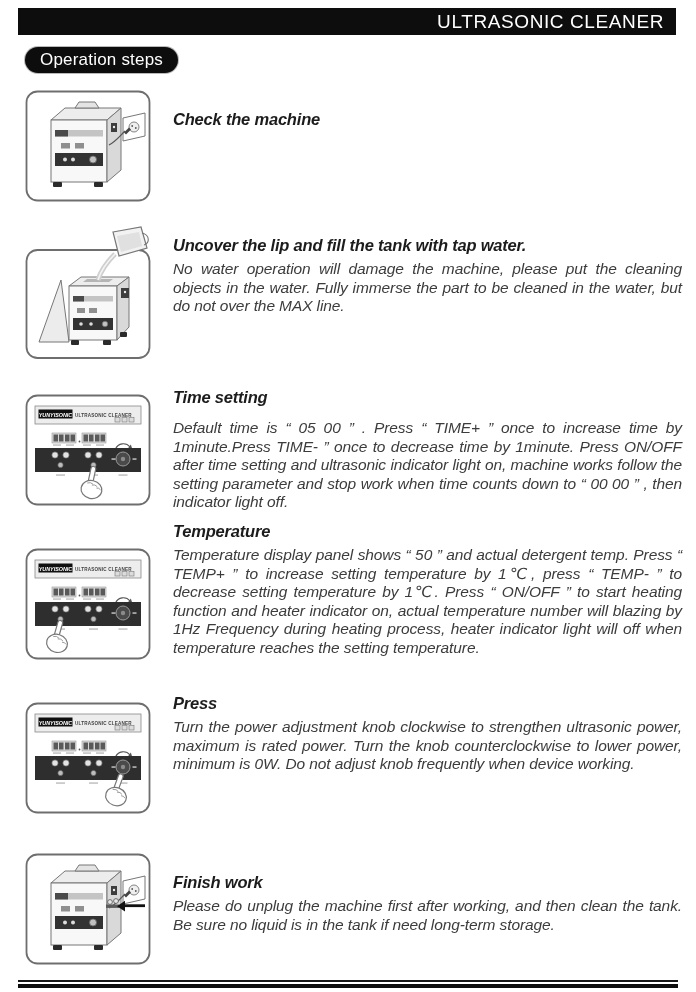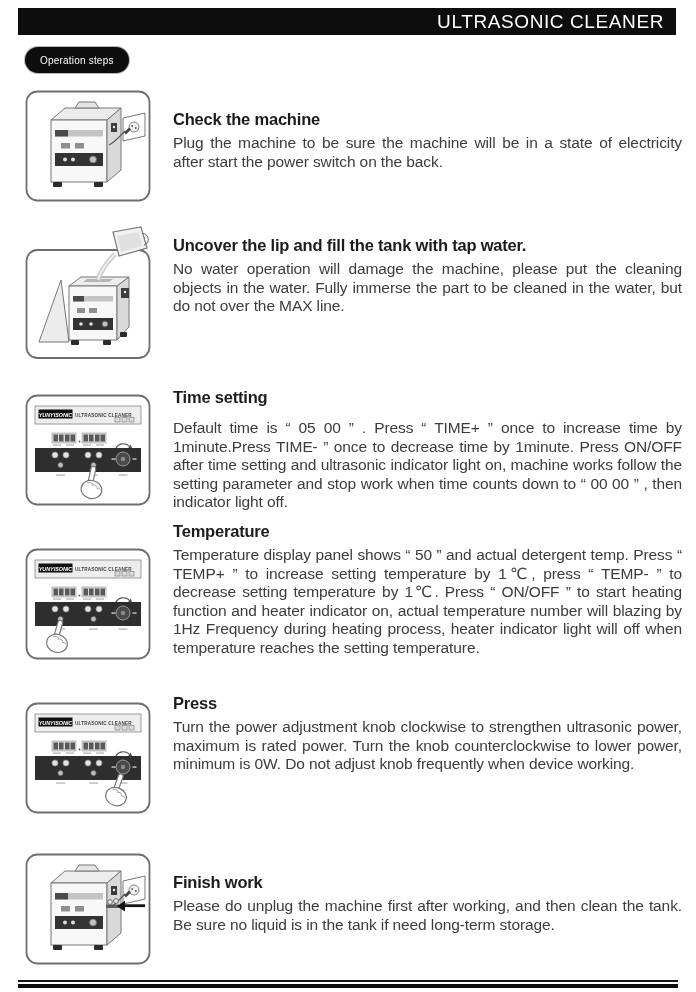--- a/index.html
+++ b/index.html
@@ -5,24 +5,24 @@
   html,body{margin:0;padding:0;background:#fff;}
   body{width:696px;height:992px;overflow:hidden;font-family:"Liberation Sans","DejaVu Sans",sans-serif;}
   .page{position:relative;width:696px;height:776px;background:#fff;}
 
   .topbar{position:absolute;left:18px;top:8px;width:658px;height:27px;background:#0d0d0d;
     display:flex;align-items:center;justify-content:flex-end;padding:0;box-sizing:border-box;}
   .topbar span{color:#fff;font-size:19px;letter-spacing:.6px;padding-right:12px;}
 
   .pill{position:absolute;left:25px;top:47px;height:26px;background:#0d0d0d;border-radius:14px;
     display:inline-flex;align-items:center;padding:0 15px;box-shadow:0 0 0 1px #b9b9b9;}
-  .pill span{color:#fff;font-size:10px;letter-spacing:.2px;}
+  .pill span{color:#fff;font-size:17px;letter-spacing:.2px;}
 
   .illus{position:absolute;left:25px;width:136px;}
-  .textblock{position:absolute;left:173px;width:509px;color:#3c3c3c;}
+  .textblock{position:absolute;left:173px;width:509px;color:#3c3c3c;font-style:italic;}
   .textblock h3{margin:0 0 5px 0;font-size:16.5px;line-height:20px;color:#1c1c1c;letter-spacing:-.2px;}
   .textblock h3.mb10{margin-bottom:12px;}
   .textblock p{margin:0;font-size:15.5px;line-height:18.6px;text-align:justify;letter-spacing:-.1px;}
 
   .bottombar{position:absolute;left:18px;top:980px;width:660px;height:8px;
     background:linear-gradient(#161616 0 2.5px,#ffffff 2.5px 4px,#0d0d0d 4px 8px);}
 
   svg{display:block;}
 </style>
 </head>
@@ -118,21 +118,20 @@
   </div>
 
   <div class="illus" style="top:90px">
     <svg width="126" height="112" viewBox="0 0 126 112">
       <rect x="1.5" y="1.5" width="123" height="109" rx="11" fill="#fff" stroke="#6e6e6e" stroke-width="1.8"></rect>
       <use href="#machine-base"></use>
     </svg>
   </div>
   <div class="textblock" style="top:109px">
     <h3>Check the machine</h3>
-    <p>Plug the machine to be sure the machine will be in a state of electricity after start the power switch on the back.</p>
   </div>
 
   <div class="illus" style="top:226px">
     <svg width="136" height="134" viewBox="0 0 136 134">
       <rect x="1.5" y="24" width="123" height="108" rx="11" fill="#fff" stroke="#6e6e6e" stroke-width="1.8"></rect>
       <polygon points="14,116 36,54 44,116" fill="#ececec" stroke="#777" stroke-width="1"></polygon>
       <polygon points="44,60 92,60 104,51 56,51" fill="#ededed" stroke="#777" stroke-width="1"></polygon>
       <polygon points="58,56 84,56 88,53 62,53" fill="#b5b5b5"></polygon>
       <rect x="44" y="60" width="48" height="54" fill="#f8f8f8" stroke="#777" stroke-width="1"></rect>
       <polygon points="92,60 104,51 104,101 92,114" fill="#d9d9d9" stroke="#777" stroke-width="1"></polygon>

